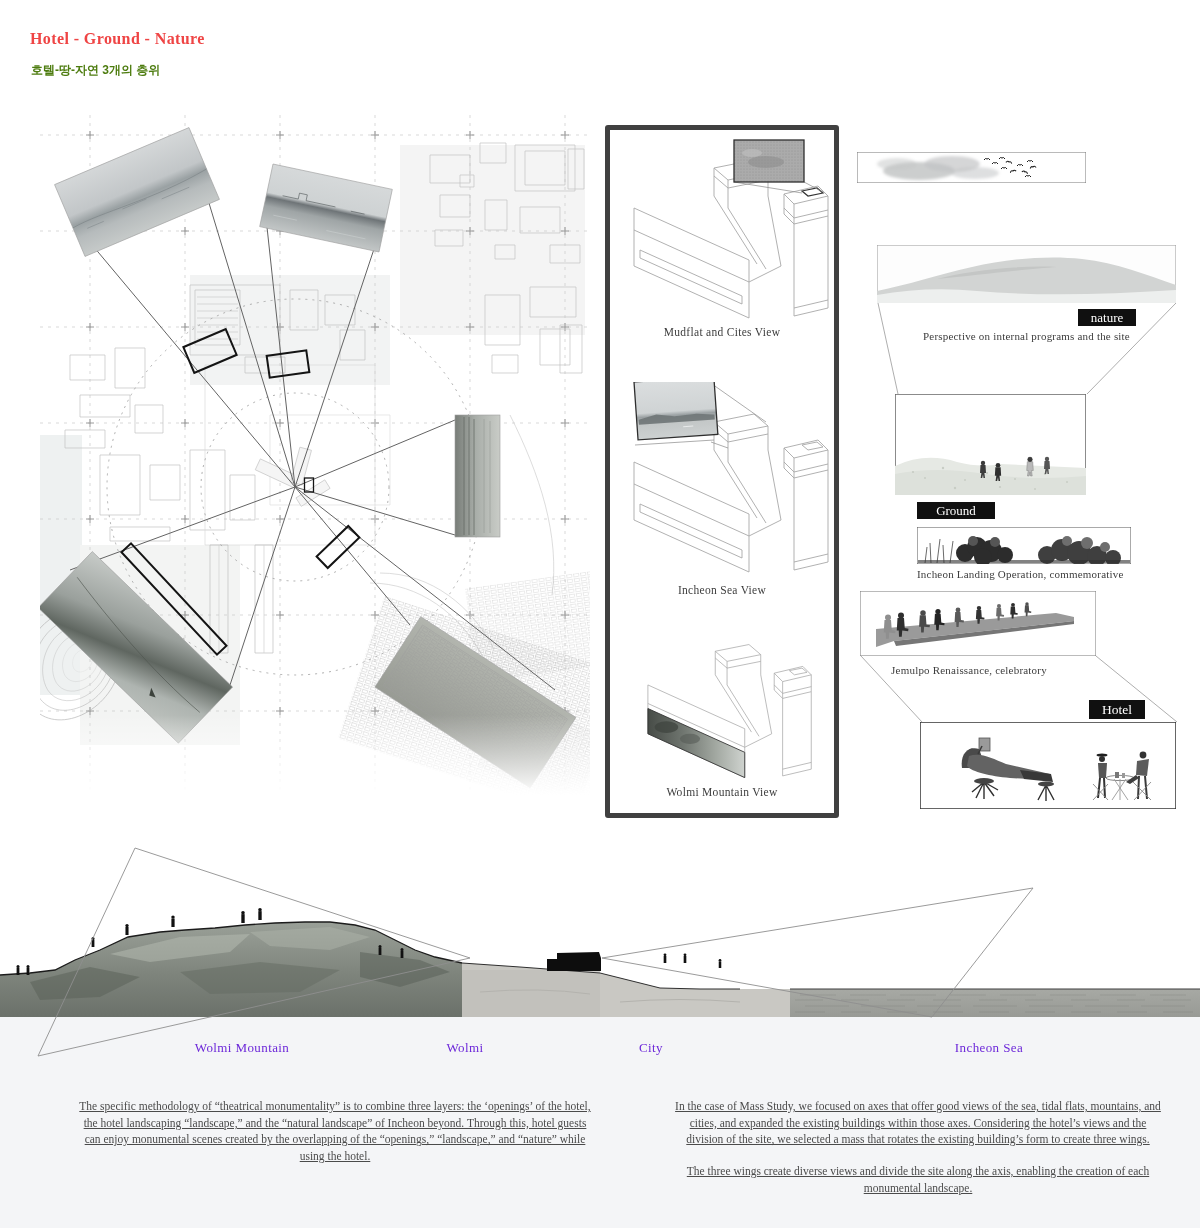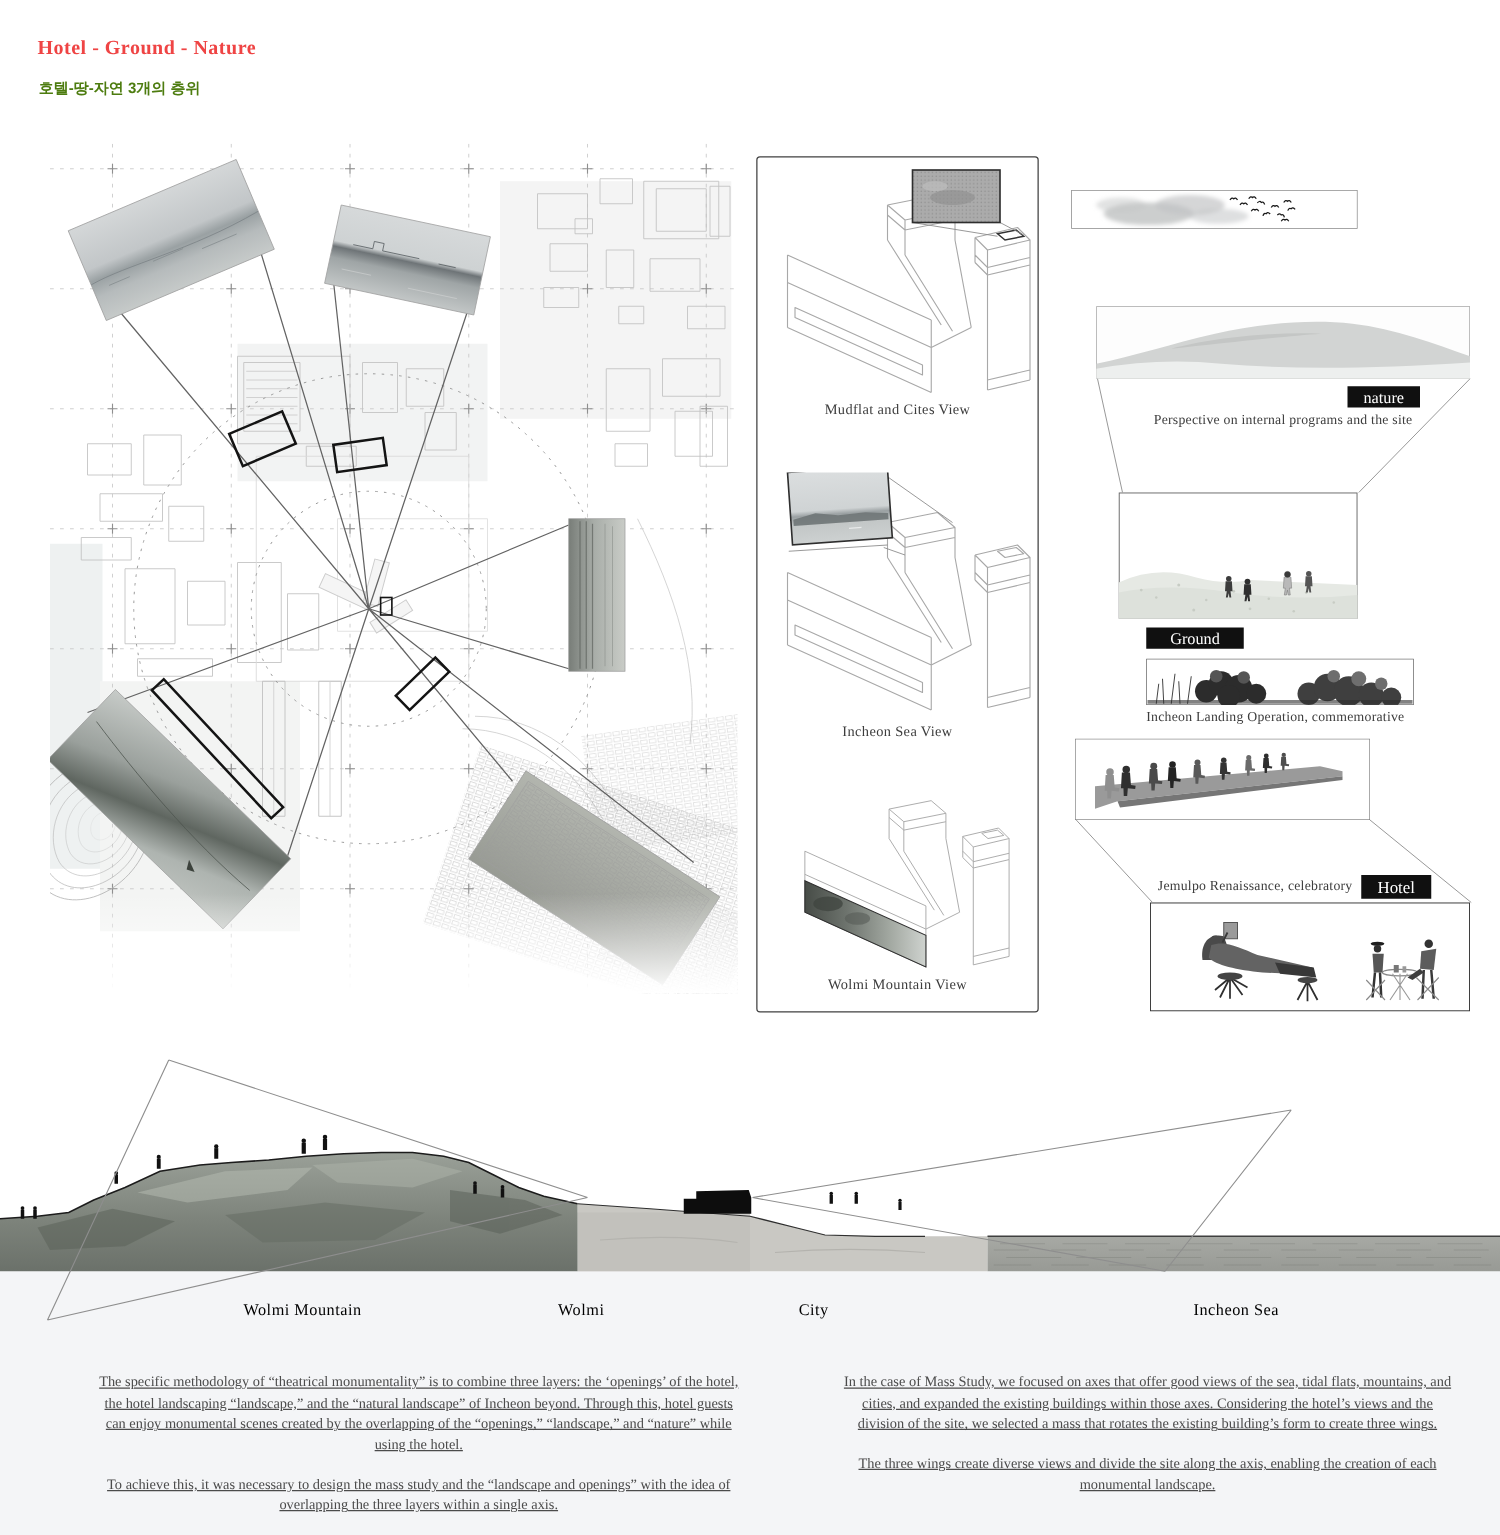--- a/index.html
+++ b/index.html
@@ -8,30 +8,30 @@
   .footer-bg{position:absolute;left:0;top:1017px;width:1200px;height:211px;background:#f4f5f7;}
   .title{position:absolute;left:30px;top:30px;font-size:16px;font-weight:bold;color:#ef4444;
          letter-spacing:.4px;font-family:"Liberation Serif",serif;}
   .subtitle{position:absolute;left:31px;top:62px;font-size:12px;font-weight:bold;color:#4d7c0f;
          font-family:"Liberation Sans","DejaVu Sans",sans-serif;}
   svg{position:absolute;display:block;}
   .map{left:40px;top:115px;}
   .overlay{left:0;top:0;pointer-events:none;}
   .pano{left:0;top:842px;}
   .mass-col{position:absolute;left:605px;top:125px;width:224px;height:683px;
-            border:1px solid #404040;border-radius:3px;background:#fff;}
+            border:5px solid #404040;border-radius:3px;background:#fff;}
   .mass-col svg{position:absolute;}
   .axon-cap{position:absolute;width:100%;text-align:center;font-size:11.5px;color:#3d3d3d;
             letter-spacing:.3px;}
   .panel{position:absolute;background:#fff;}
   .blabel{position:absolute;background:#101010;color:#fff;text-align:center;
           font-size:13px;font-family:"Liberation Serif",serif;}
   .cap{position:absolute;font-size:11px;color:#3d3d3d;letter-spacing:.2px;}
   .pano-label{position:absolute;top:1040px;transform:translateX(-50%);font-size:13px;
-              color:#000000;letter-spacing:.4px;white-space:nowrap;}
+              color:#6d28d9;letter-spacing:.4px;white-space:nowrap;}
   .desc{position:absolute;top:1098px;text-align:center;font-size:11.5px;line-height:1.45;
         color:#4b4b4b;text-decoration:underline;}
   .desc p{margin:0 0 15px 0;}
   .desc-left{left:75px;width:520px;}
   .desc-right{left:675px;width:486px;}
 </style>
 </head>
 <body>
 
 <div class="board">
@@ -440,21 +440,21 @@
       <use href="#sitter" transform="translate(41,42) scale(1.25)" fill="#2f2f2f"></use>
       <use href="#sitter" transform="translate(63,38) scale(1.15)" fill="#4a4a4a"></use>
       <use href="#sitter" transform="translate(78,36) scale(1.1)" fill="#242424"></use>
       <use href="#sitter" transform="translate(98,33) scale(1.0)" fill="#5a5a5a"></use>
       <use href="#sitter" transform="translate(119,30) scale(0.92)" fill="#333"></use>
       <use href="#sitter" transform="translate(139,27) scale(0.85)" fill="#6b6b6b"></use>
       <use href="#sitter" transform="translate(153,25) scale(0.8)" fill="#2e2e2e"></use>
       <use href="#sitter" transform="translate(167,23) scale(0.72)" fill="#4f4f4f"></use>
     </g>
   </svg>
-  <div class="cap" style="left:856px;top:703px;width:226px;text-align:right">Jemulpo Renaissance, celebratory</div>
+  <div class="cap" style="left:856px;top:664px;width:226px;text-align:center">Jemulpo Renaissance, celebratory</div>
   <div class="blabel" style="left:1089px;top:700px;width:56px;height:19px;line-height:19px;font-size:13.5px">Hotel</div>
 
   <svg class="panel" style="left:920px;top:722px" width="256" height="87" viewBox="0 0 256 87">
     <rect width="256" height="87" fill="#fff" stroke="#333" stroke-width="1.5"></rect>
     <g>
       <circle cx="52" cy="30" r="3.6" fill="#2f2f2f"></circle>
       <path d="M42,46 C40,32 48,24 59,27 L66,46 Z" fill="#4a4a4a"></path>
       <path d="M49,34 C60,30 72,36 86,42 L130,52 L131,58 L90,56 C70,54 52,50 47,44 Z" fill="#636363"></path>
       <rect x="59" y="16" width="11" height="13" fill="#9a9a9a" stroke="#555" stroke-width="0.8"></rect>
       <path d="M58,32 L62,24" stroke="#3a3a3a" stroke-width="1.5"></path>
@@ -543,21 +543,20 @@
     </g>
   </svg>
 
   <div class="pano-label" style="left:242px">Wolmi Mountain</div>
   <div class="pano-label" style="left:465px">Wolmi</div>
   <div class="pano-label" style="left:651px">City</div>
   <div class="pano-label" style="left:989px">Incheon Sea</div>
 
   <div class="desc desc-left">
     <p>The specific methodology of “theatrical monumentality” is to combine three layers: the ‘openings’ of the hotel, the hotel landscaping “landscape,” and the “natural landscape” of Incheon beyond.  Through this, hotel guests can enjoy monumental scenes created by the overlapping of the “openings,” “landscape,” and “nature” while using the hotel.</p>
-    <p>To achieve this, it was necessary to design the mass study and the “landscape and openings” with the idea of overlapping the three layers within a single axis.</p>
   </div>
   <div class="desc desc-right">
     <p>In the case of Mass Study, we focused on axes that offer good views of the sea, tidal flats, mountains, and cities, and expanded the existing buildings within those axes. Considering the hotel’s views and the division of the site, we selected a mass that rotates the existing building’s form to create three wings.</p>
     <p>The three wings create diverse views and divide the site along the axis, enabling the creation of each monumental landscape.</p>
   </div>
 
   <svg class="overlay" width="1200" height="1228" viewBox="0 0 1200 1228">
     <g fill="none" stroke="#999" stroke-width="0.8">
       <path d="M878,303 L898,394 M1176,303 L1087,394"></path>
       <path d="M861,656 L922,722 M1096,656 L1177,722"></path>

